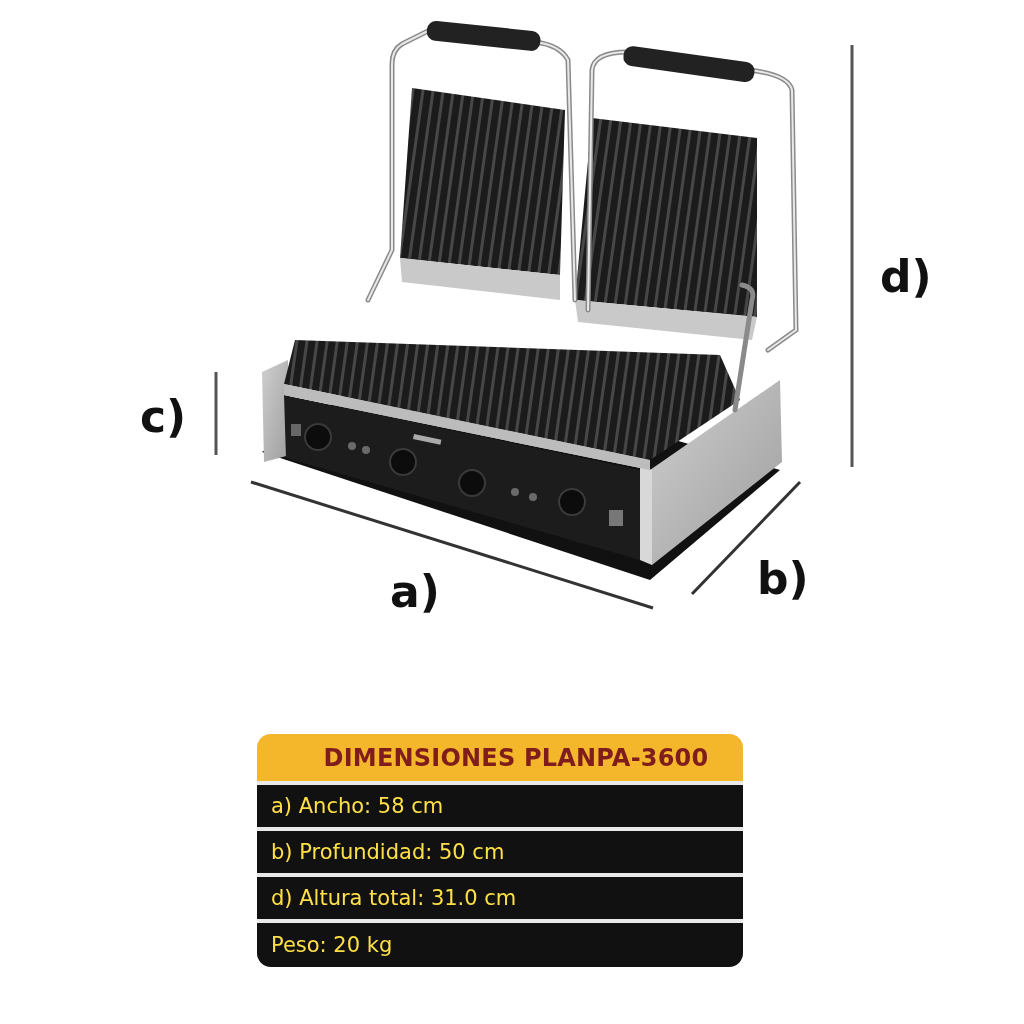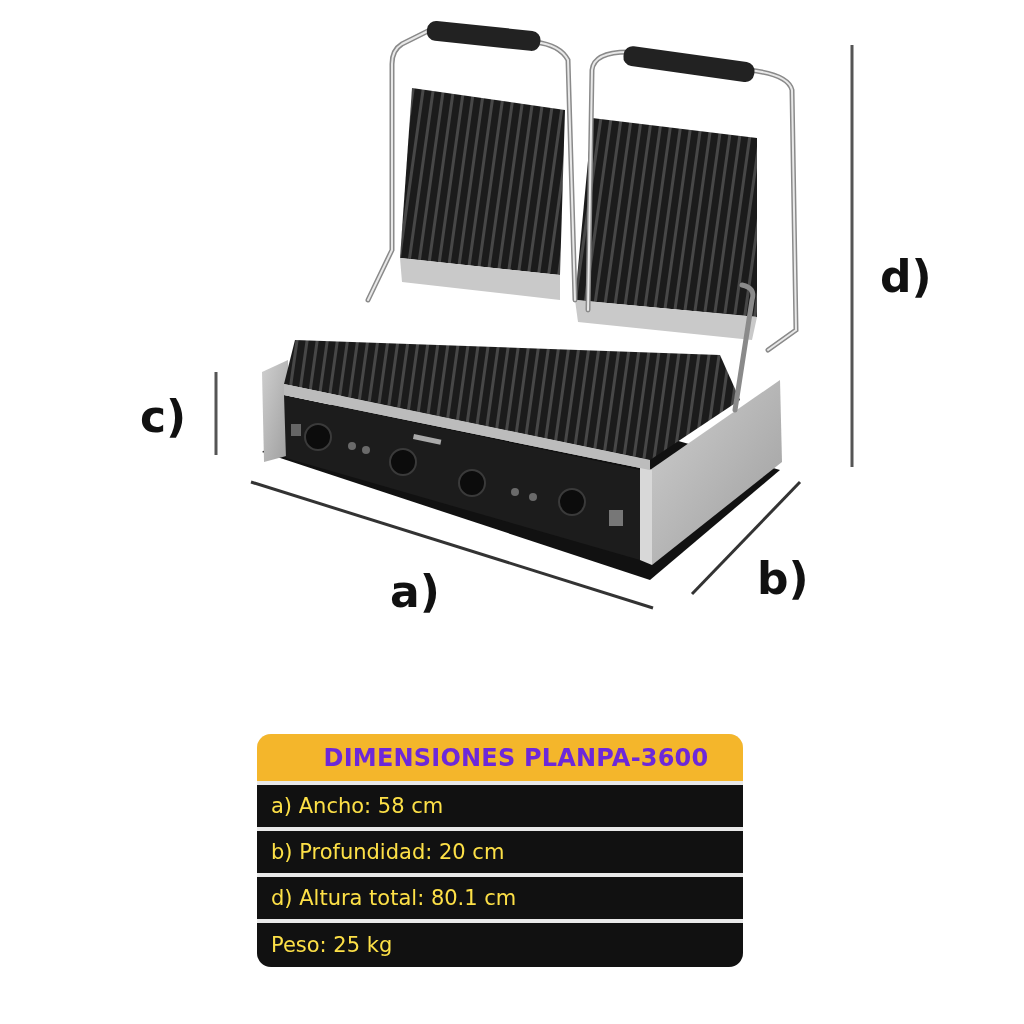--- a/index.html
+++ b/index.html
@@ -1,20 +1,20 @@
 <!DOCTYPE html>
 <html><head>
 <meta charset="utf-8">
 <style>
   html, body { margin:0; padding:0; background:#ffffff; }
   body { width:1024px; height:1024px; position:relative; overflow:hidden; font-family:"DejaVu Sans", sans-serif; }
   .diagram { position:absolute; left:0; top:0; width:1024px; height:680px; }
   .dim-label { position:absolute; font-family:"DejaVu Sans", sans-serif; font-weight:bold; font-size:44px; color:#111; line-height:1; }
   .table { position:absolute; left:257px; top:734px; width:486px; border-radius:14px; overflow:hidden; background:#e9e9e9; }
-  .thead { background:#f4b62b; height:47px; display:flex; align-items:center; justify-content:center; font-family:"DejaVu Sans", sans-serif; font-weight:bold; font-size:24px; color:#6d28d9; letter-spacing:0.2px;padding-left:32px; }
+  .thead { background:#f4b62b; height:47px; display:flex; align-items:center; justify-content:center; font-family:"DejaVu Sans", sans-serif; font-weight:bold; font-size:24px; color:#7f1d1d; letter-spacing:0.2px;padding-left:32px; }
   .row { background:#111; height:42px; margin-top:4px; display:flex; align-items:center; padding-left:14px; color:#fde047; font-family:"DejaVu Sans", sans-serif; font-size:21px; }
   .row:first-of-type { margin-top:0; }
   .row.last { height:44px; }
 </style>
 </head>
 <body>
 
 <div class="diagram">
   <svg width="1024" height="680" viewBox="0 0 1024 680">
     <defs>
@@ -100,16 +100,16 @@
 
   <span class="dim-label" style="left:140px;top:395px;">c)</span>
   <span class="dim-label" style="left:390px;top:570px;">a)</span>
   <span class="dim-label" style="left:757px;top:557px;">b)</span>
   <span class="dim-label" style="left:880px;top:255px;">d)</span>
 </div>
 
 <div class="table">
   <div class="thead">DIMENSIONES PLANPA-3600</div>
   <div class="row">a) Ancho: 58 cm</div>
-  <div class="row">b) Profundidad: 20 cm</div>
-  <div class="row">d) Altura total: 80.1 cm</div>
-  <div class="row last">Peso: 25 kg</div>
+  <div class="row">b) Profundidad: 50 cm</div>
+  <div class="row">d) Altura total: 31.0 cm</div>
+  <div class="row last">Peso: 20 kg</div>
 </div>
 
 </body></html>

